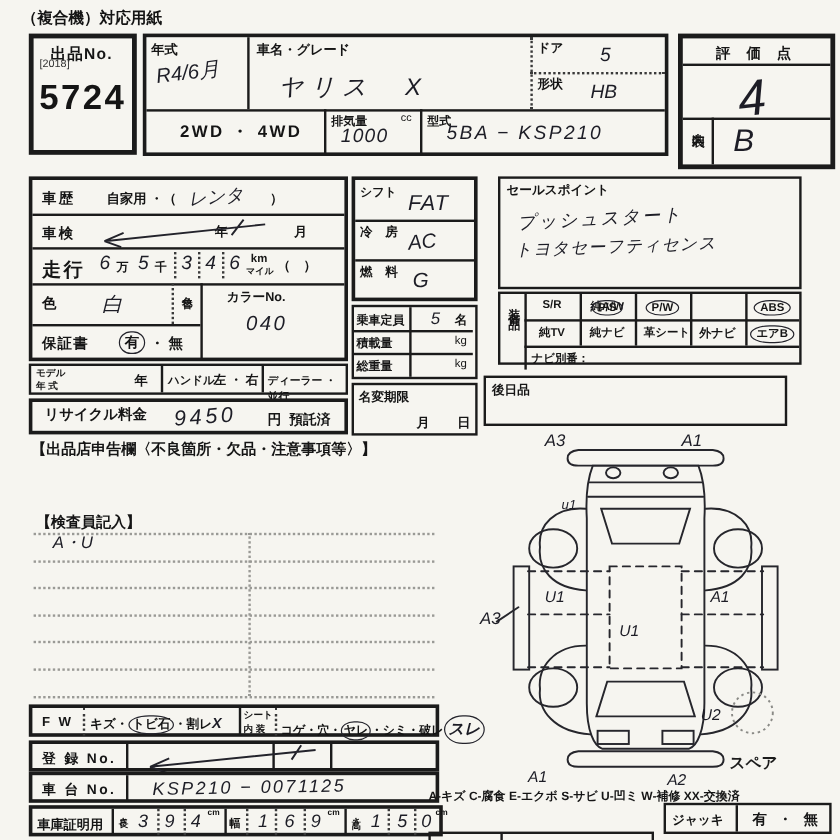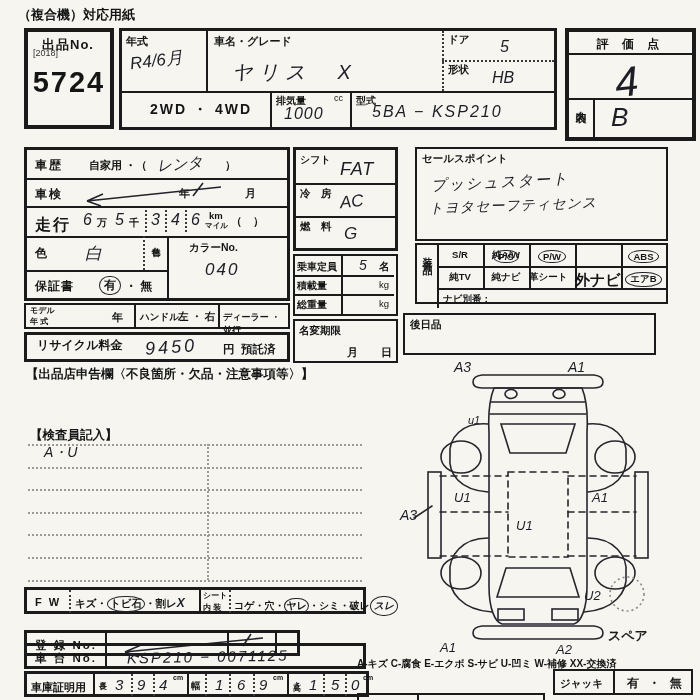--- a/index.html
+++ b/index.html
@@ -194,22 +194,22 @@
     <div class="vl" style="left:204px;top:0;height:43px;"></div>
     <div class="abs lbl" style="left:20px;top:4px;width:46px;text-align:center;font-size:9.5px;">S/R</div>
     <div class="abs lbl" style="left:66px;top:4px;width:46px;text-align:center;font-size:9.5px;">純A/W</div>
     <div class="abs" style="left:66px;top:1px;width:46px;text-align:center;"><span class="lbl circ" style="font-size:9.5px;">P/S</span></div>
     <div class="abs" style="left:112px;top:1px;width:46px;text-align:center;"></div>
     <div class="abs" style="left:112px;top:1px;width:46px;text-align:center;"><span class="lbl circ" style="font-size:9.5px;">P/W</span></div>
     <div class="abs" style="left:158px;top:1px;width:46px;text-align:center;"></div>
     <div class="abs" style="left:204px;top:1px;width:45px;text-align:center;"><span class="lbl circ" style="font-size:9.5px;">ABS</span></div>
     <div class="abs lbl" style="left:20px;top:26px;width:46px;text-align:center;font-size:9.5px;">純TV</div>
     <div class="abs lbl" style="left:66px;top:26px;width:46px;text-align:center;font-size:9.5px;">純ナビ</div>
-    <div class="abs lbl" style="left:112px;top:26px;width:46px;text-align:left;font-size:9.5px;">革シート</div>
-    <div class="abs lbl" style="left:158px;top:26px;width:46px;text-align:left;font-size:15px;">外ナビ</div>
+    <div class="abs lbl" style="left:112px;top:26px;width:46px;text-align:right;font-size:9.5px;">革シート</div>
+    <div class="abs lbl" style="left:158px;top:26px;width:46px;text-align:center;font-size:10px;">外ナビ</div>
     <div class="abs" style="left:204px;top:23px;width:45px;text-align:center;"><span class="lbl circ" style="font-size:9.5px;">エアB</span></div>
     <div class="abs lbl" style="left:26px;top:48px;font-size:9.5px;">ナビ別番：</div>
   </div>
 
   <div class="box" style="left:403px;top:313px;width:253px;height:42px;">
     <div class="abs lbl" style="left:5px;top:3px;font-size:10.5px;">後日品</div>
   </div>
 
   <svg class="abs" style="left:398px;top:360px;" width="270" height="298" viewBox="0 0 270 298">
     <g fill="none" stroke="#26262c" stroke-width="1.6" stroke-linecap="round">
@@ -284,25 +284,25 @@
     <div class="abs lbl" style="left:8px;top:6px;font-size:11px;letter-spacing:2px;">F W</div>
     <div class="vdot" style="left:42px;top:0;height:23px;"></div>
     <div class="abs" style="left:48px;top:6px;font-size:10.5px;font-weight:bold;white-space:nowrap;">
       <span>キズ・</span><span class="circ" style="padding:0 2px;">トビ石</span><span>・割レ</span><span class="hw" style="font-size:12px;">X</span>
     </div>
     <div class="vl" style="left:172px;top:0;height:23px;"></div>
     <div class="abs lbl" style="left:176px;top:1px;font-size:8px;line-height:1.2;">シート</div>
     <div class="abs lbl" style="left:176px;top:12px;font-size:8px;">内 装</div>
     <div class="vdot" style="left:202px;top:0;height:23px;"></div>
     <div class="abs" style="left:207px;top:6px;font-size:10px;font-weight:bold;white-space:nowrap;">
-      <span>コゲ・穴・</span><span class="circ" style="padding:0 1px;">ヤレ</span><span>・シミ・破レ</span><span class="circ hw" style="padding:2px 3px;font-size:10px;">スレ</span>
+      <span>コゲ・穴・</span><span class="circ" style="padding:0 1px;">ヤレ</span><span>・シミ・破レ</span><span class="circ hw" style="padding:2px 3px;font-size:13px;">スレ</span>
     </div>
   </div>
 
-  <div class="box b3" style="left:24px;top:630px;width:276px;height:26px;">
+  <div class="box b3" style="left:24px;top:617px;width:342px;height:26px;">
     <div class="abs lbl" style="left:8px;top:5px;font-size:11.5px;letter-spacing:2px;">登 録 No.</div>
     <div class="vl" style="left:78px;top:0;height:22px;"></div>
     <div class="vl" style="left:200px;top:0;height:22px;"></div>
     <div class="vl" style="left:248px;top:0;height:22px;"></div>
     <svg class="abs" style="left:84px;top:0;" width="160" height="24">
       <path d="M152,5 L14,19 M14,19 L30,12 M14,19 L28,24 M140,1 L132,13" stroke="#23232b" stroke-width="1.6" fill="none"></path>
     </svg>
   </div>
 
   <div class="box b3" style="left:24px;top:643px;width:342px;height:26px;">

